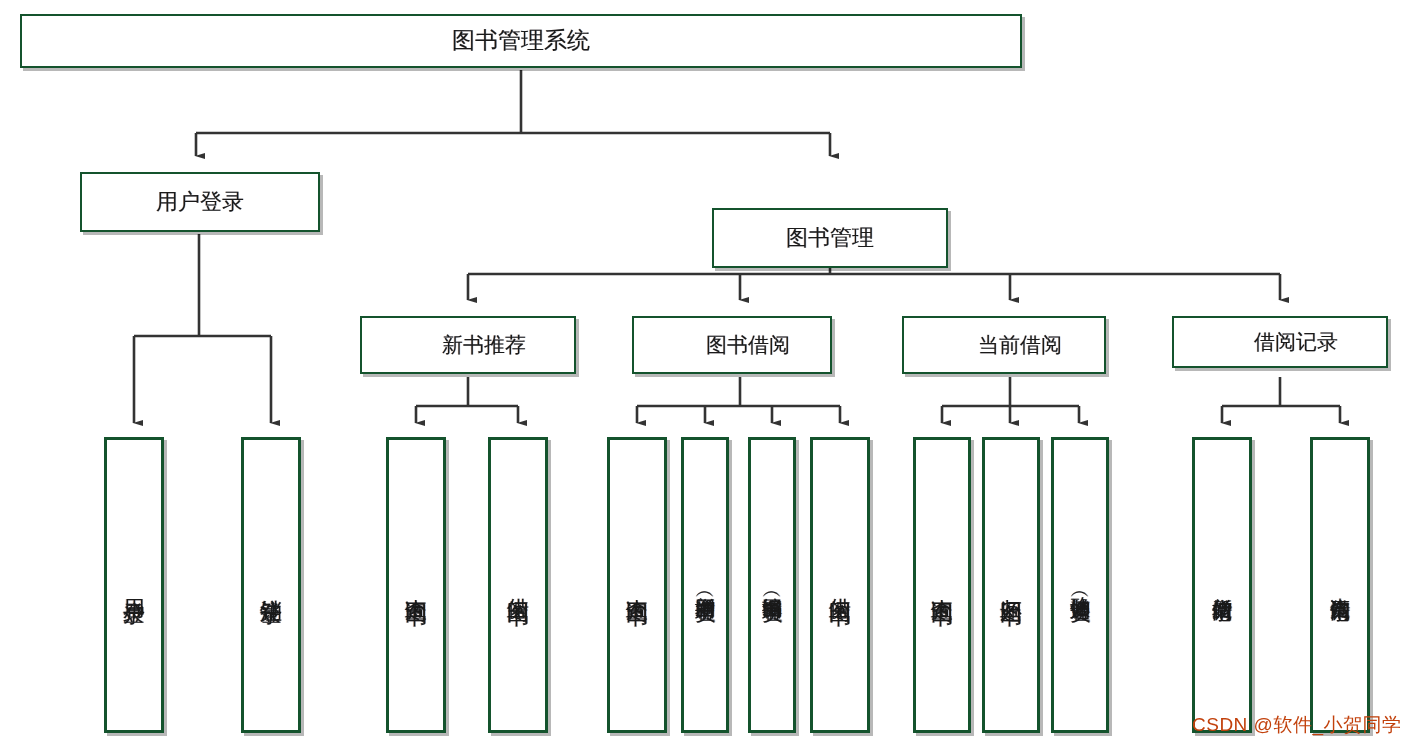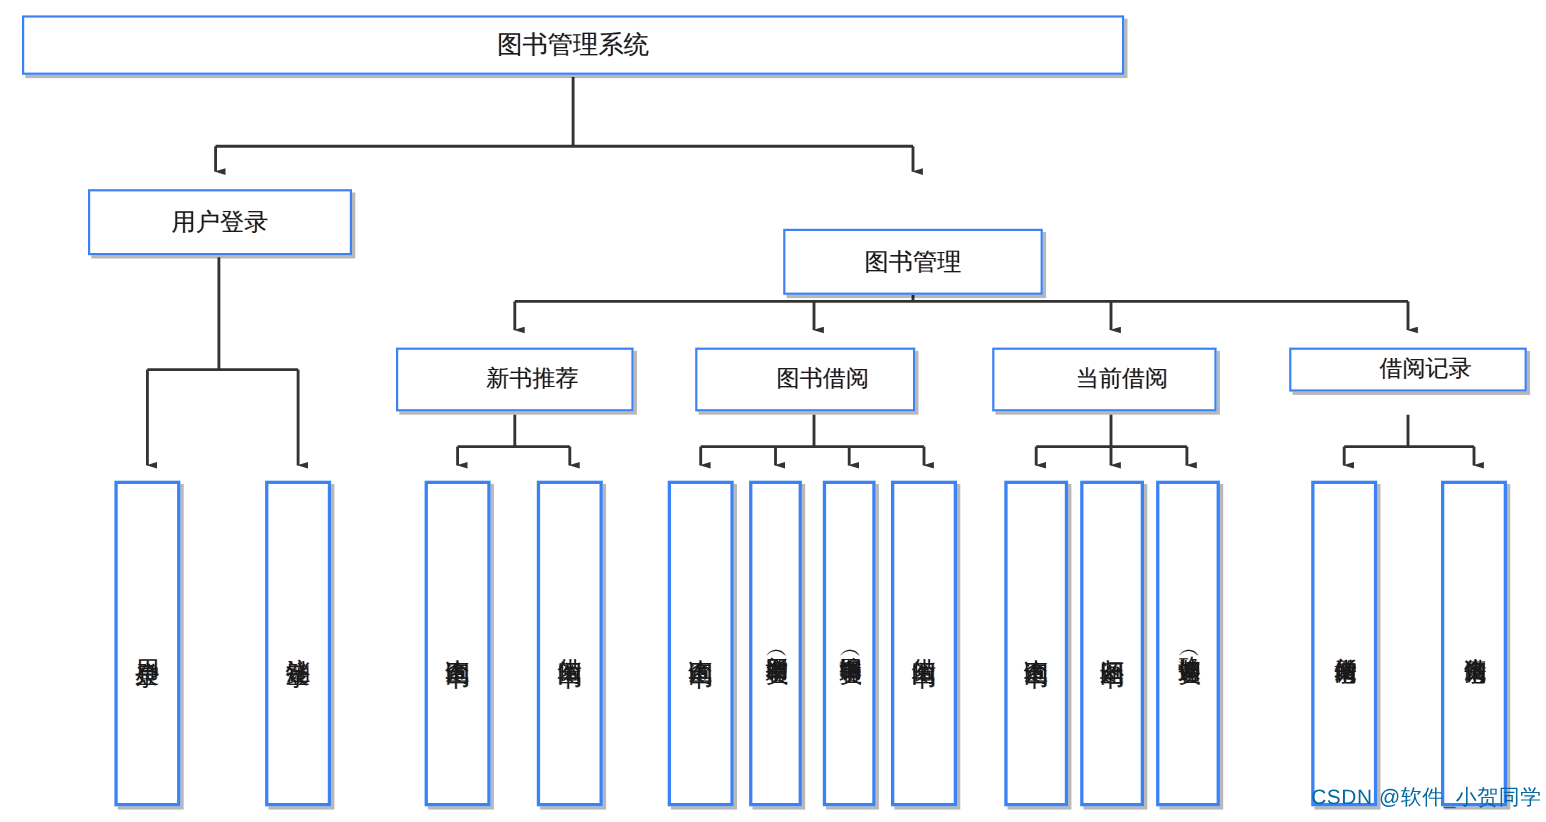--- a/index.html
+++ b/index.html
@@ -1,38 +1,38 @@
 <!DOCTYPE html>
 <html><head>
 <meta charset="utf-8">
 <style>
   html,body{margin:0;padding:0;background:#ffffff;}
   body{width:1405px;height:747px;overflow:hidden;font-family:"Liberation Sans","DejaVu Sans",sans-serif;}
   #diagram-root{position:relative;width:1405px;height:747px;background:#fff;}
   svg.edges{position:absolute;left:0;top:0;width:1405px;height:747px;}
 
   .node{position:absolute;box-sizing:border-box;background:#ffffff;
-        border:2px solid #3b82f6;
+        border:2px solid #14532d;
         box-shadow:3px 3px 0 rgba(0,0,0,0.28);
         display:flex;align-items:center;justify-content:center;}
   .node .label{color:#1a1a1a;line-height:1.18;text-align:center;
         text-shadow:0.6px 0 0 rgba(120,160,210,0.55), -0.6px 0 0 rgba(215,145,95,0.5);}
 
   .lvl0 .label{font-size:23px;}
   .lvl1 .label{font-size:22px;}
   .lvl2 .label{font-size:21px;margin-left:32px;}
 
   .leaf{border-width:3px;}
   .leaf .label{font-size:22px;
         writing-mode:vertical-rl;text-orientation:upright;
         letter-spacing:2px;white-space:nowrap;}
   .leaf.narrow .label{font-size:20px;letter-spacing:1px;}
 
   #watermark{position:absolute;left:1192px;top:712px;font-size:19px;
-        color:#0369a1;white-space:nowrap;letter-spacing:0.5px;}
+        color:#c2410c;white-space:nowrap;letter-spacing:0.5px;}
 </style>
 </head>
 <body>
 
 <div id="diagram-root">
 
   <svg class="edges" viewBox="0 0 1405 747" xmlns="http://www.w3.org/2000/svg">
     <defs>
       <marker id="arrow" markerWidth="10" markerHeight="11" refX="3" refY="9" orient="auto" markerUnits="userSpaceOnUse">
         <path d="M0,0 L6,0 L3,10 Z" fill="#333333"></path>
@@ -95,21 +95,21 @@
 
   <div class="node lvl2" style="left:360px;top:316px;width:216px;height:58px;">
     <span class="label">新书推荐</span>
   </div>
   <div class="node lvl2" style="left:632px;top:316px;width:200px;height:58px;">
     <span class="label">图书借阅</span>
   </div>
   <div class="node lvl2" style="left:902px;top:316px;width:204px;height:58px;">
     <span class="label">当前借阅</span>
   </div>
-  <div class="node lvl2" style="left:1172px;top:316px;width:216px;height:40px;">
+  <div class="node lvl2" style="left:1172px;top:316px;width:216px;height:52px;">
     <span class="label">借阅记录</span>
   </div>
 
   <div class="node leaf" style="left:104px;top:437px;width:60px;height:296px;">
     <span class="label">用户登录</span>
   </div>
   <div class="node leaf" style="left:241px;top:437px;width:60px;height:296px;">
     <span class="label">注销登录</span>
   </div>
 

